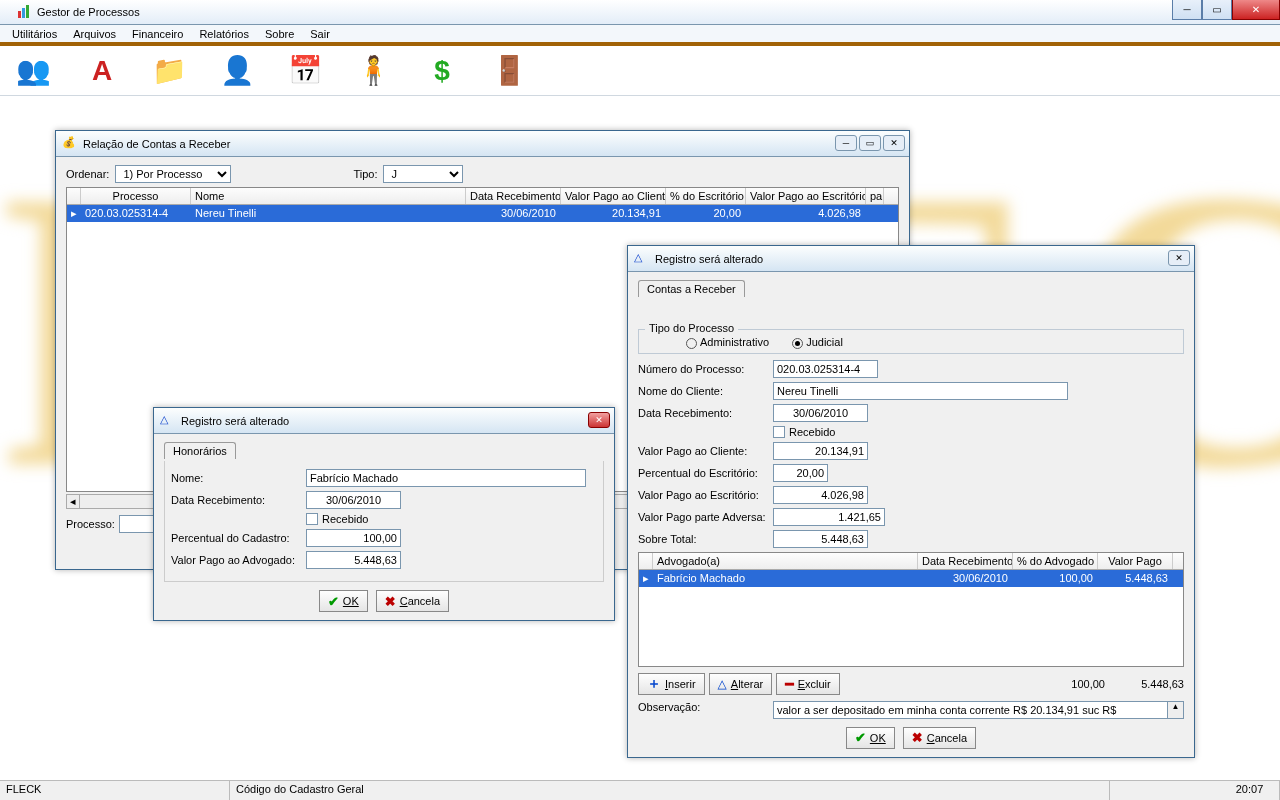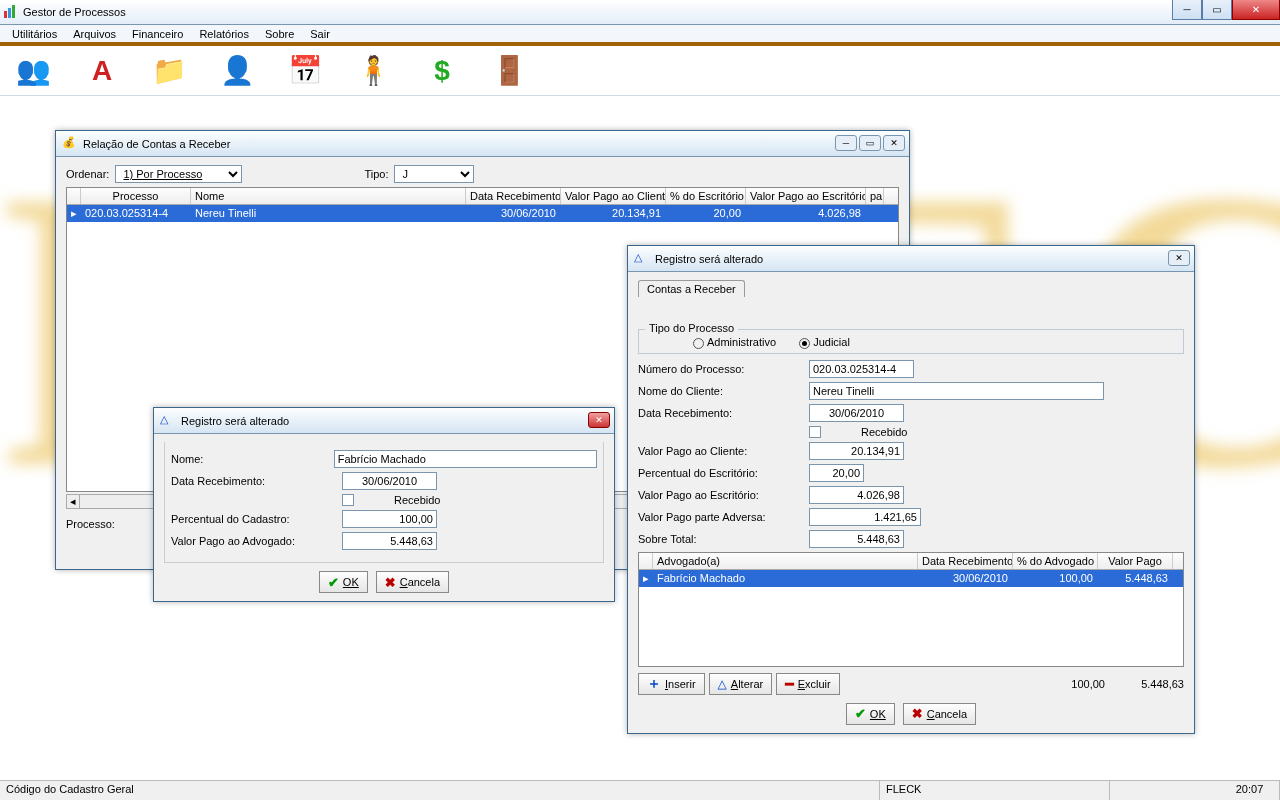--- a/index.html
+++ b/index.html
@@ -1,19 +1,19 @@
 <!DOCTYPE html>
 <html><head>
 <meta charset="utf-8">
 <style>
 * { box-sizing: border-box; margin: 0; padding: 0; font-family: Tahoma, Arial, sans-serif; font-size: 11px; }
 body { width: 1280px; height: 800px; background: #fff; position: relative; overflow: hidden; }
 
 
-.main-titlebar { height: 25px; background: linear-gradient(#fff, #e3edf8); border-bottom: 1px solid #7a96ae; display: flex; align-items: center; padding-left: 2px; }
+.main-titlebar { height: 25px; background: linear-gradient(#fff, #e3edf8); border-bottom: 1px solid #7a96ae; display: flex; align-items: center; padding-left: 16px; }
 .main-titlebar .icon-app { width: 16px; height: 16px; margin-right: 5px; }
 .win-controls { position: absolute; top: 0; right: 0; display: flex; }
 .win-btn { width: 30px; height: 20px; border: 1px solid #5a7da8; border-top: none; background: linear-gradient(#e8f0fa, #cfe0f3); display: flex; align-items: center; justify-content: center; font-size: 10px; }
 .win-btn.close { width: 48px; background: linear-gradient(#e88, #c22); color: #fff; border-color: #800; }
 
 .menubar { height: 21px; background: #f3f7fb; border-bottom: 4px solid #a16207; display: flex; padding-left: 4px; }
 .menubar span { padding: 3px 8px; cursor: default; }
 
 .toolbar { height: 50px; background: #fff; border-bottom: 1px solid #d0d8e0; display: flex; align-items: center; padding-left: 15px; gap: 30px; }
 .tool-ico { width: 38px; height: 38px; display: flex; align-items: center; justify-content: center; font-size: 28px; }
@@ -24,28 +24,28 @@
 
 .inner-window { position: absolute; background: #f0f0f0; border: 1px solid #3a678e; box-shadow: 0 0 6px rgba(0,0,0,.3); z-index: 10; }
 .iw-title { height: 26px; background: linear-gradient(#fcfefe, #d5e5f3); border-bottom: 1px solid #7a96ae; display: flex; align-items: center; padding-left: 6px; position: relative; }
 .iw-title .title-ico { width: 16px; height: 16px; margin-right: 5px; }
 .iw-ctrls { position: absolute; right: 4px; top: 4px; display: flex; gap: 2px; }
 .iw-ctrls span { width: 22px; height: 16px; border: 1px solid #7a96ae; border-radius: 3px; background: #e6eef7; display: flex; align-items: center; justify-content: center; font-size: 9px; }
 .iw-ctrls .ix-close { background: linear-gradient(#f2a0a0,#c33); color:#fff; border-color:#800;}
 .iw-body { padding: 8px 10px; background: #f0f0f0; }
 
 
-.form-row { display: flex; align-items: center; margin-bottom: 4px; gap: 36px; }
+.form-row { display: flex; align-items: center; margin-bottom: 4px; }
 .form-row label { width: 135px; }
 input[type=text], select { border: 1px solid #7a96ae; background: #fff; height: 18px; padding: 0 3px; }
 .ro { text-align: right; }
 .chk { width: 12px; height: 12px; border: 1px solid #7a96ae; background: #fff; display: inline-block; vertical-align: middle; margin-right: 4px;}
 
 
-.group { border: 1px solid #bfcad5; padding: 6px 24px 4px; margin-bottom: 6px; position: relative; margin-top: 32px; }
+.group { border: 1px solid #bfcad5; padding: 6px 17px 4px; margin-bottom: 6px; position: relative; margin-top: 32px; }
 .group > .legend { position: absolute; top: -8px; left: 6px; background: #f0f0f0; padding: 0 4px; }
 .radio { width: 11px; height: 11px; border-radius: 50%; border: 1px solid #555; display: inline-block; vertical-align: middle; margin-right: 3px; position: relative; }
 .radio.sel::after { content: ''; position: absolute; inset: 2px; background: #000; border-radius: 50%; }
 
 
 .tabstrip { display: flex; margin-bottom: 2px; }
 .tab { border: 1px solid #999; border-bottom: none; padding: 2px 8px; background: #f0f0f0; border-radius: 3px 3px 0 0;}
 
 
 .grid { border: 1px solid #888; background: #fff; }
@@ -115,21 +115,21 @@
     <span>Relação de Contas a Receber</span>
     <div class="iw-ctrls">
       <span>─</span>
       <span>▭</span>
       <span>✕</span>
     </div>
   </div>
   <div class="iw-body">
     <div class="form-row" style="gap:6px;">
       <span>Ordenar:</span>
-      <select style="width:127px;text-decoration:underline;"><option>1) Por Processo</option></select>
+      <select style="width:116px;"><option>1) Por Processo</option></select>
       <span style="width:110px;"></span>
       <span>Tipo:</span>
       <select style="width:80px;"><option>J</option></select>
     </div>
     <div class="grid" style="height:305px; ">
       <div class="grid-head">
         <div style="width:14px;"></div>
         <div style="width:110px;text-align:center;">Processo</div>
         <div style="width:275px;">Nome</div>
         <div style="width:95px;">Data Recebimento</div>
@@ -164,20 +164,23 @@
 
 <div class="inner-window" style="left:153px; top:407px; width:462px;">
   <div class="iw-title">
     <span class="title-ico" style="color:#14c;">△</span>
     <span>Registro será alterado</span>
     <div class="iw-ctrls">
         <span class="ix-close">✕</span>
       </div>
   </div>
   <div class="iw-body">
+    <div class="tabstrip">
+        <div class="tab">Honorários</div>
+      </div>
     <div style="border:1px solid #ccc;border-top:none;padding:8px 6px;">
       <div class="form-row">
           <label>Nome:</label>
         <input type="text" style="width: 280px;" value="Fabrício Machado">
         </div>
       <div class="form-row">
           <label>Data Recebimento:</label>
         <input type="text" class="ro" style="width: 95px; text-align: center;" value="30/06/2010">
         </div>
       <div class="form-row">
@@ -288,31 +291,40 @@
           <span><u>A</u>lterar</span>
         </div>
       <div class="btn">
           <span class="minus-ico">━</span>
           <span><u>E</u>xcluir</span>
         </div>
       <div style="flex:1;"></div>
       <span style="width:85px;text-align:right;">100,00</span>
       <span style="width:75px;text-align:right;">5.448,63</span>
     </div>
+    <div class="form-row" style="margin-top:6px;align-items:flex-start;">
+      <label>Observação:</label>
+      <div style="flex:1;display:flex;">
+        <input type="text" style="flex: 1 1 0%;" value="valor a ser depositado em minha conta corrente R$ 20.134,91 suc R$">
+        <div style="width:16px;border:1px solid #7a96ae;border-left:none;background:#eee;display:flex;flex-direction:column;">
+          <span style="font-size:8px;text-align:center;">▲</span>
+        </div>
+      </div>
+    </div>
     <div class="btn-row">
       <div class="btn">
           <span class="check-ico">✔</span>
           <span><u>OK</u></span>
         </div>
       <div class="btn">
           <span class="x-ico">✖</span>
           <span><u>C</u>ancela</span>
         </div>
     </div>
   </div>
 </div>
 
 <div class="statusbar">
+  <div style="width:230px;">FLECK</div>
   <div style="flex:1;">Código do Cadastro Geral</div>
-  <div style="width:230px;">FLECK</div>
   <div style="width:110px;text-align:right;margin-top:31px;">12/07/2010</div>
   <div style="width:60px;text-align:center;">20:07</div>
 </div>
 
 </body></html>

